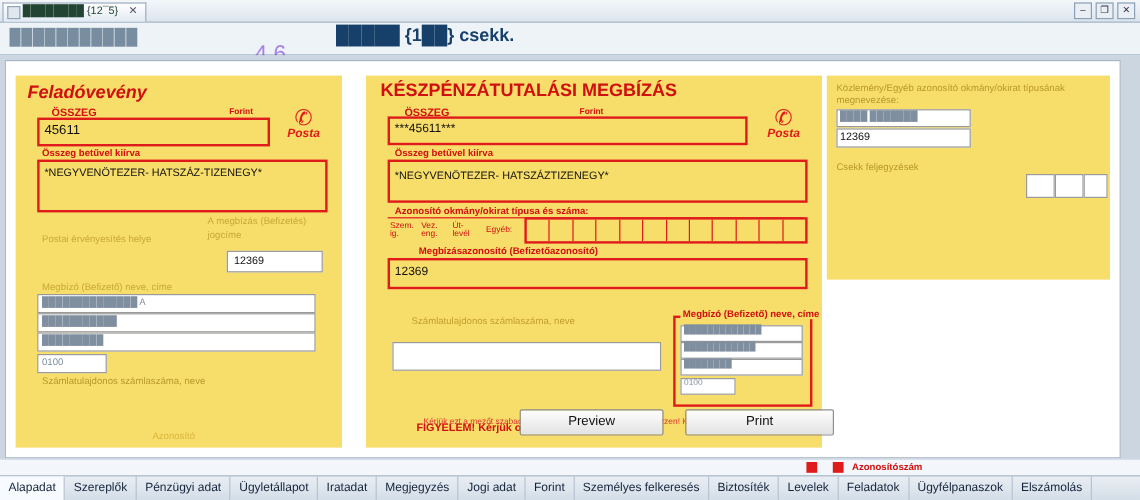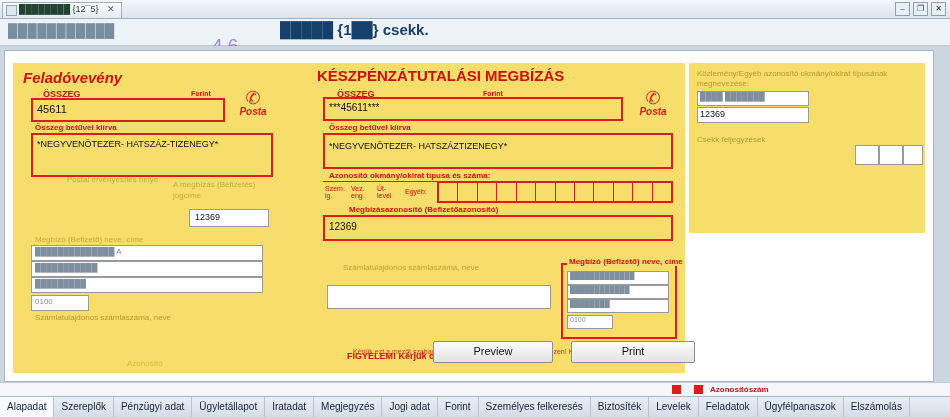--- a/index.html
+++ b/index.html
@@ -48,21 +48,21 @@
     background:#ccd6e1;
   }
   .paper{
     position:absolute;left:4px;top:4px;width:928px;height:330px;
     background:#ffffff;border:1px solid #a8b6c5;
   }
   
   .form-yellow{
     position:absolute;background:#f7dd6a;
   }
-  #fv{left:8px;top:12px;width:272px;height:310px;padding-left:24px;}
+  #fv{left:8px;top:12px;width:272px;height:310px;}
   #kp{left:300px;top:12px;width:380px;height:310px;}
   #rt{left:684px;top:12px;width:236px;height:170px;}
   .ftitle{
     position:absolute;color:#d01010;font-weight:bold;font-style:italic;
   }
   .redbox{position:absolute;border:2px solid #e01b1b;}
   .redline{position:absolute;background:#e01b1b;}
   .redlbl{position:absolute;color:#d01010;font-size:8px;font-weight:bold;}
   .redlbl-sm{position:absolute;color:#d01010;font-size:7px;}
   .faint{position:absolute;color:#c8a93a;font-size:8px;}
@@ -145,21 +145,21 @@
 
         <div class="posta-logo" style="left:218px;top:26px;">
           <div class="horn">✆</div>
           <div class="word">Posta</div>
         </div>
 
         <div class="redlbl" style="left:22px;top:60px;">Összeg betűvel kiírva</div>
         <div class="redbox" style="left:18px;top:70px;width:238px;height:40px;"></div>
         <div class="fieldtext" style="left:24px;top:75px;width:226px;font-size:9px;line-height:13px;">*NEGYVENÖTEZER- HATSZÁZ-TIZENEGY*</div>
 
-        <div class="faint" style="left:22px;top:112px;margin-left:32px;">Postai érvényesítés helye</div>
+        <div class="faint" style="left:22px;top:132px;">Postai érvényesítés helye</div>
         <div class="faint" style="left:160px;top:116px;width:100px;line-height:11px;">A megbízás (Befizetés) jogcíme</div>
 
         <div class="whitefield" style="left:176px;top:146px;width:78px;height:16px;"></div>
         <div class="fieldtext" style="left:182px;top:149px;">12369</div>
 
         <div class="faint" style="left:22px;top:172px;">Megbízó (Befizető) neve, címe</div>
 
         <div class="whitefield" style="left:18px;top:182px;width:230px;height:14px;"></div>
         <div class="fieldtext" style="left:22px;top:184px;font-size:8px;color:#7f8fa0;">██████████████  A</div>
 

